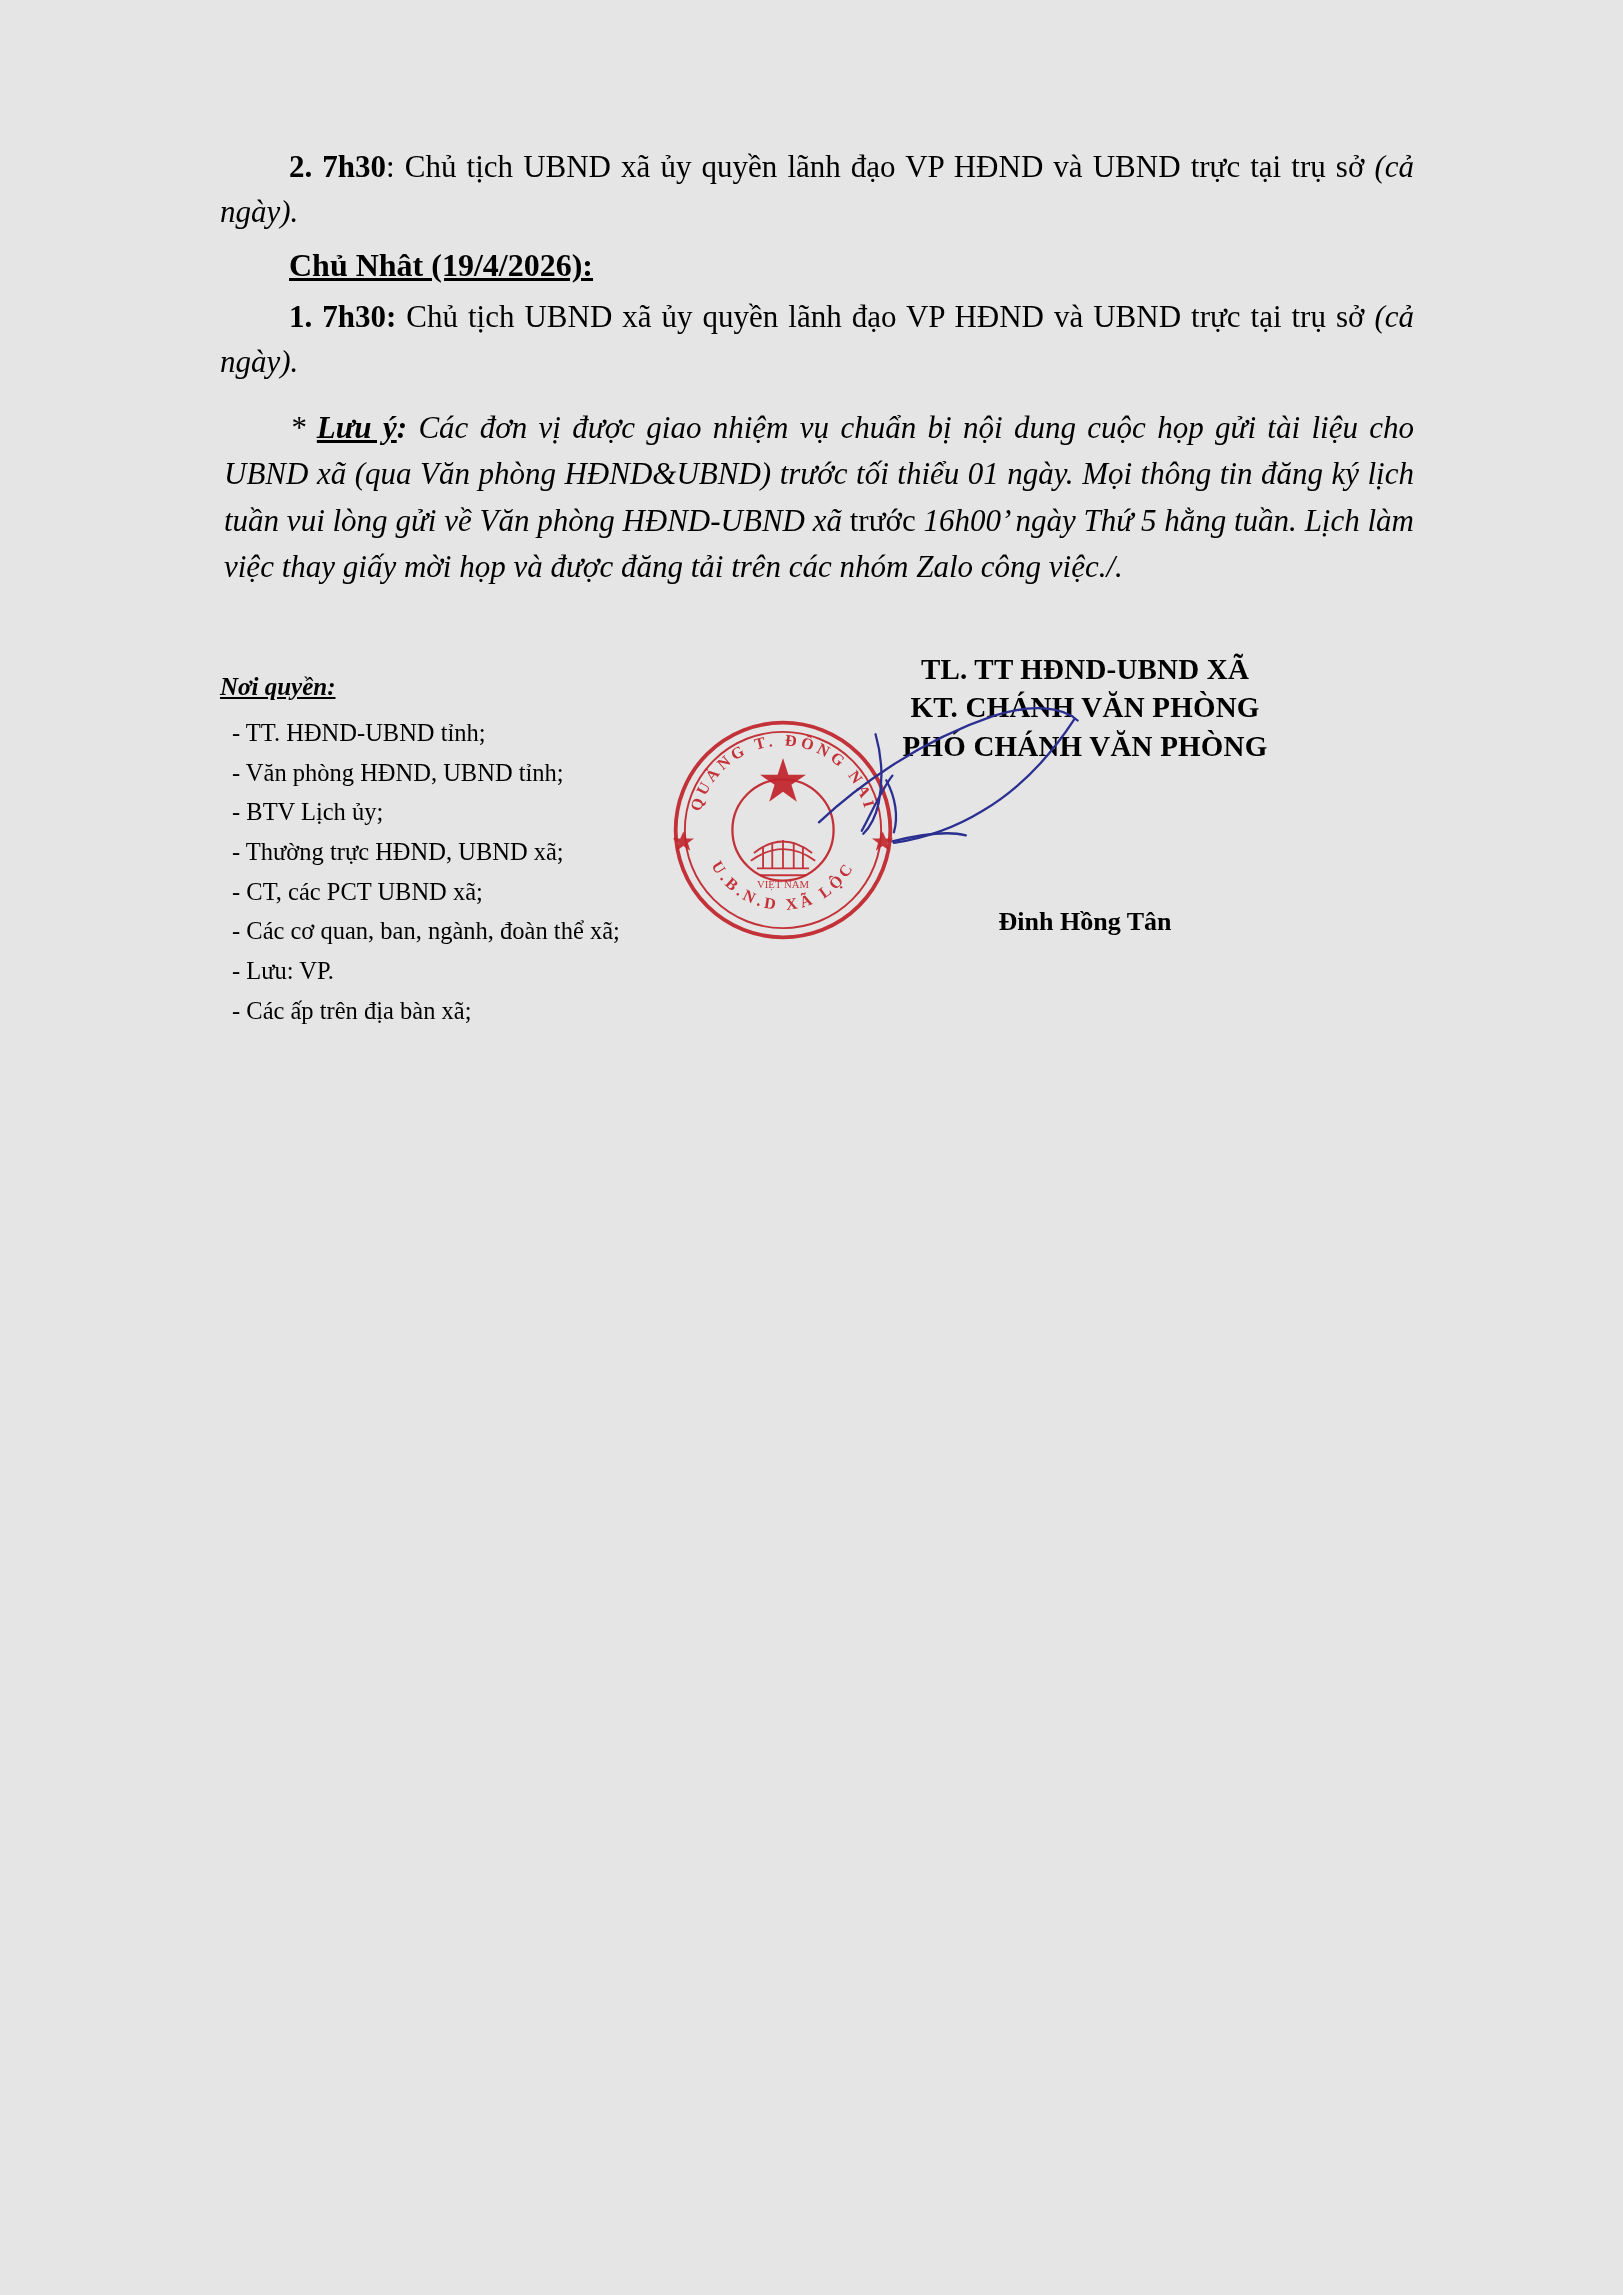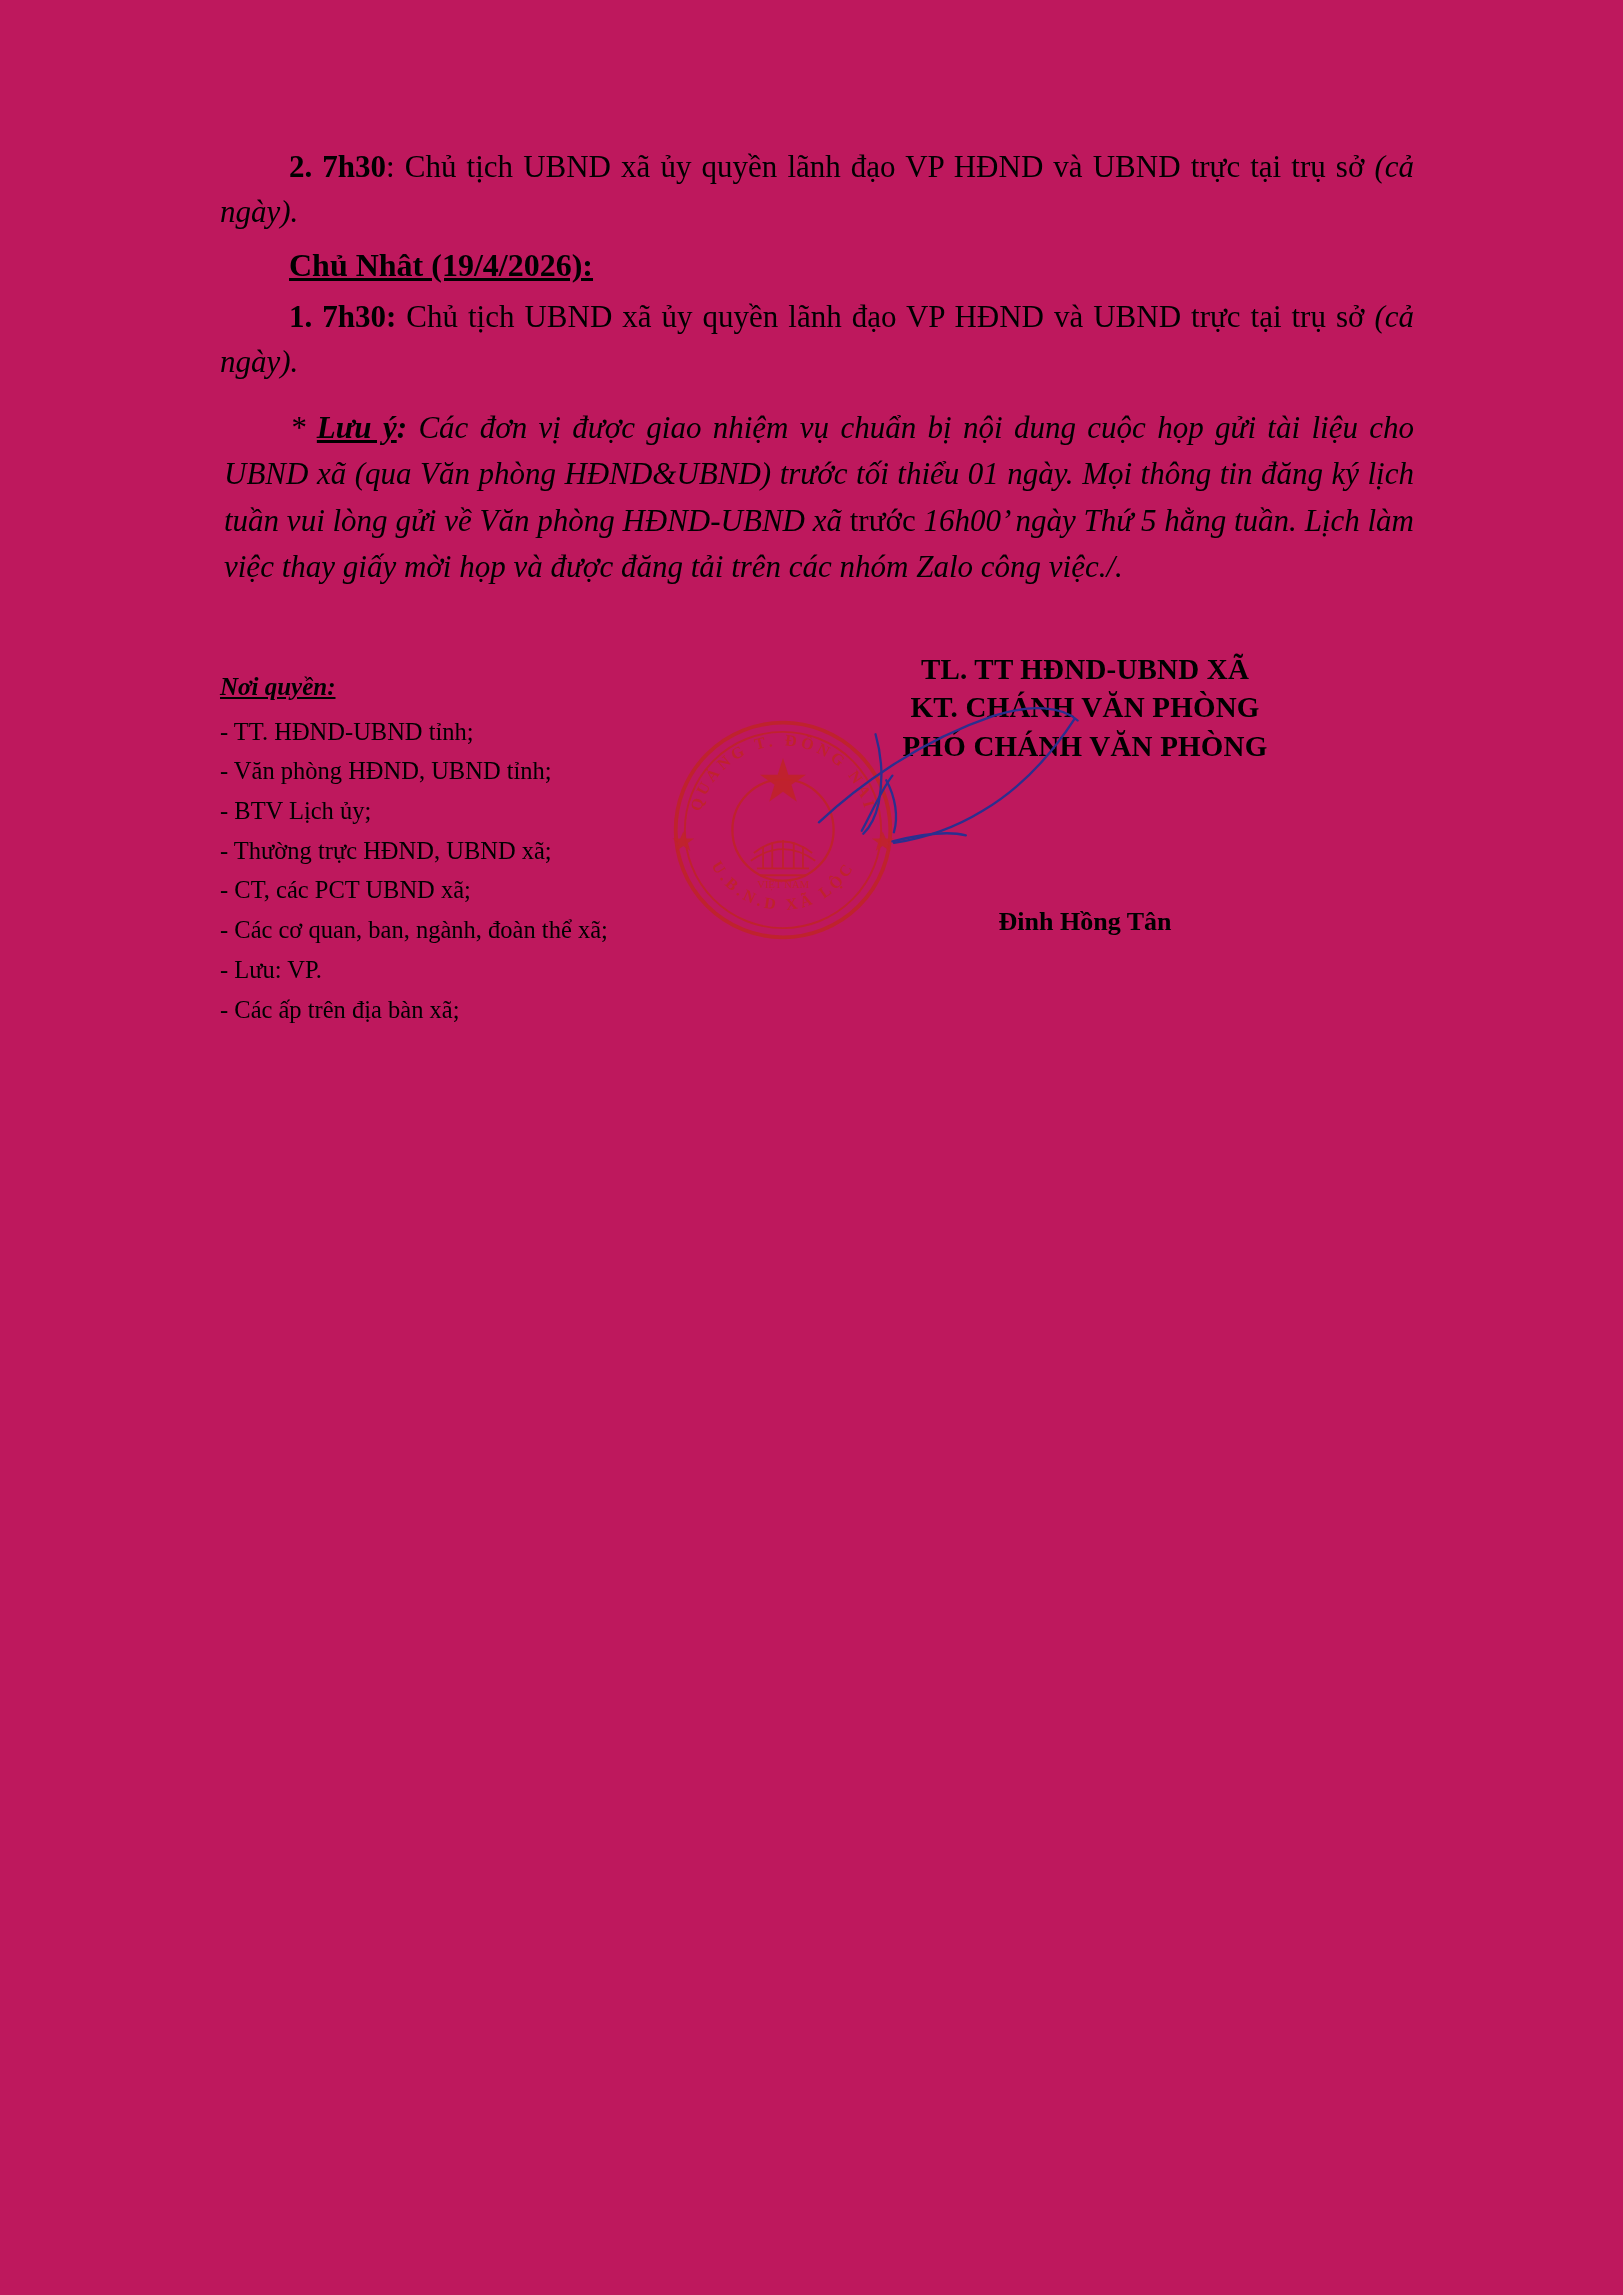--- a/index.html
+++ b/index.html
@@ -14,21 +14,21 @@
     color: #000000;
     position: relative;
     overflow: hidden;
   }
   .page {
     position: absolute;
     left: 0;
     top: 0;
     width: 1624px;
     height: 2295px;
-    background: #be185d;
+    background: #e5e5e5;
   }
   .content {
     position: absolute;
     left: 220px;
     top: 145px;
     width: 1194px;
   }
 
   
   .para {
@@ -77,21 +77,21 @@
   }
   .recipients-title {
     font-size: 25px;
     font-weight: bold;
     font-style: italic;
     text-decoration: underline;
     margin-bottom: 10.7px;
   }
   .recipients-list {
     list-style: none;
-    margin: 0;
+    margin: 12px;
     padding: 0;
   }
   .recipients-list li {
     font-size: 24.5px;
     line-height: 1.62;
     white-space: nowrap;
   }
 
   .signature {
     position: absolute;

